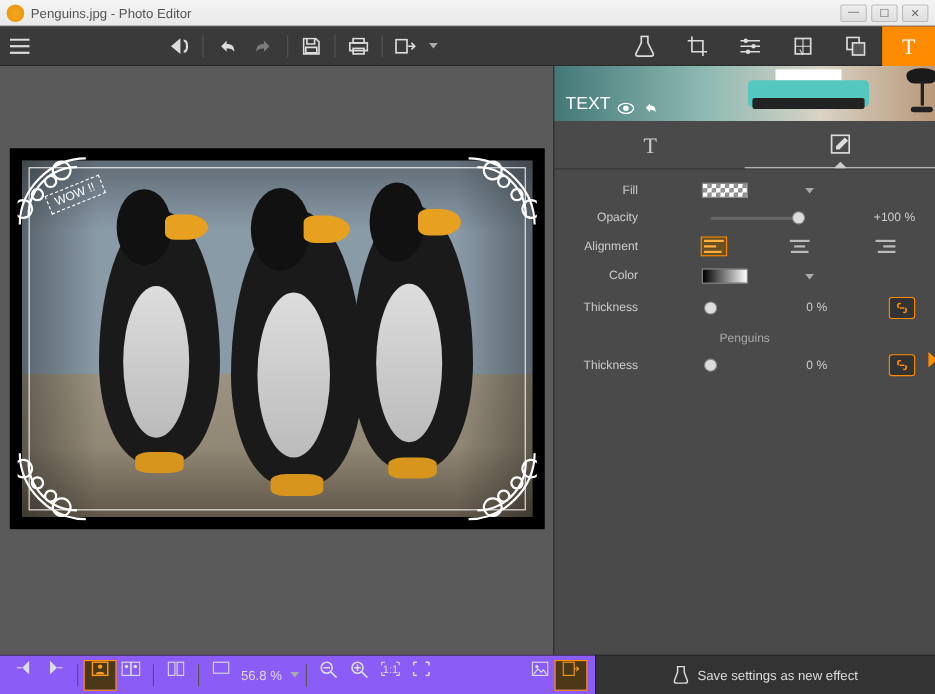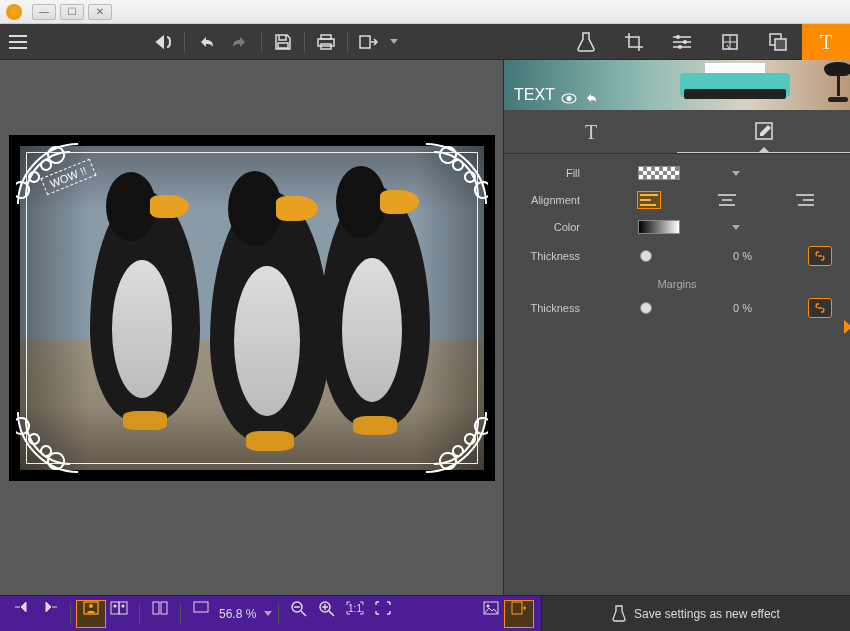--- a/index.html
+++ b/index.html
@@ -75,32 +75,33 @@
   .align-btn span{ height:2px; background:#bbb; }
   .align-btn.active{ background:#6a5020; outline:1px solid #ff8c00; }
   .align-btn.active span{ background:#ffb040; }
   .section-title { text-align:center; color:#aaa; font-size:11px; margin:8px 0 8px; }
   .color-swatch { width:42px; height:14px; background:linear-gradient(90deg,#000,#fff); border:1px solid #888; }
   .link-btn { width:24px; height:20px; background:#333; border:1px solid #ff8c00; border-radius:3px; display:flex; align-items:center; justify-content:center; margin-left:8px; cursor:pointer; }
   .expand-arrow { position:absolute; right:-2px; top:260px; width:0; height:0; border-top:7px solid transparent; border-bottom:7px solid transparent; border-left:8px solid #ff8c00; cursor:pointer; }
   
   
   .bottom { height:36px; display:flex; }
-  .bottom-left { width:541px; background:#4c1d95; display:flex; align-items:center; padding:0 8px; border-top:1px solid #222; }
+  .bottom-left { width:541px; background:#8b5cf6; display:flex; align-items:center; padding:0 8px; border-top:1px solid #222; }
   .sm-btn { width:28px; height:26px; display:flex; align-items:flex-start; justify-content:center; cursor:pointer; color:#ddd; }
   .sm-btn.active { outline:1px solid #ff8c00; background:#4a3818; }
   .sm-sep { width:1px; height:20px; background:#555; margin:0 6px; }
   .zoom-val { color:#ddd; font-size:12px; padding:0 4px; }
   .bottom-right { flex:1; background:#333; display:flex; align-items:center; justify-content:center; border-top:1px solid #222; border-left:1px solid #222; cursor:pointer; color:#ddd; gap:8px; }
 </style>
 </head>
 <body>
 
 <div class="titlebar">
   <div class="app-icon"></div>
+  <div class="title-text">Penguins.jpg - Photo Editor</div>
   <div class="win-btn">—</div>
   <div class="win-btn">☐</div>
   <div class="win-btn">✕</div>
 </div>
 
 <div class="toolbar">
   <div class="burger">
     <svg width="18" height="14">
         <rect width="18" height="2" fill="#ddd"></rect>
         <rect y="6" width="18" height="2" fill="#ddd"></rect>
@@ -266,20 +267,27 @@
         </div>
     </div>
 
     <div class="controls">
       <div class="row">
         <div class="row-label">Fill</div>
         <div class="checker"></div>
         <div class="dd-caret"></div>
       </div>
       <div class="row">
+        <div class="row-label">Opacity</div>
+        <div class="slider">
+            <div class="slider-thumb" style="left:100%"></div>
+          </div>
+        <div class="val">+100 %</div>
+      </div>
+      <div class="row">
         <div class="row-label">Alignment</div>
         <div class="align-btn active">
             <span style="width:100%"></span>
             <span style="width:60%"></span>
             <span style="width:90%"></span>
           </div>
         <div class="align-btn">
             <span style="width:100%"></span>
             <span style="width:60%;margin:0 auto"></span>
             <span style="width:90%;margin:0 auto"></span>
@@ -302,21 +310,21 @@
             <div class="slider-thumb" style="left:0%"></div>
           </div>
         <div class="val">0 %</div>
         <div class="link-btn">
             <svg width="14" height="10" viewBox="0 0 14 10">
               <path d="M4 5 a3 3 0 0 1 0 -4 l2 0 M10 5 a3 3 0 0 1 0 4 l-2 0 M5 5 h4" fill="none" stroke="#ff8c00" stroke-width="1.4"></path>
             </svg>
           </div>
       </div>
 
-      <div class="section-title">Margins</div>
+      <div class="section-title">Penguins</div>
       <div class="row">
         <div class="row-label">Thickness</div>
         <div class="slider">
             <div class="slider-thumb" style="left:0%"></div>
           </div>
         <div class="val">0 %</div>
         <div class="link-btn">
             <svg width="14" height="10" viewBox="0 0 14 10">
               <path d="M4 5 a3 3 0 0 1 0 -4 l2 0 M10 5 a3 3 0 0 1 0 4 l-2 0 M5 5 h4" fill="none" stroke="#ff8c00" stroke-width="1.4"></path>
             </svg>

